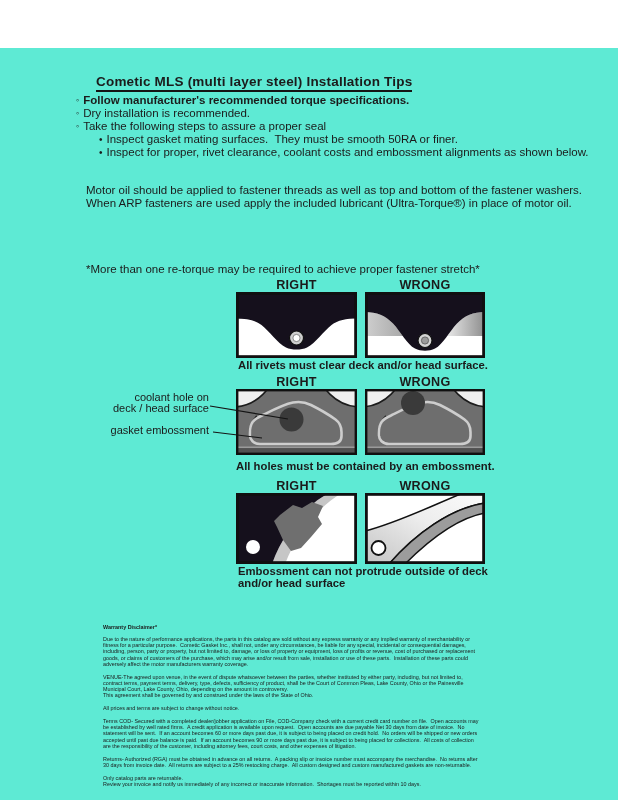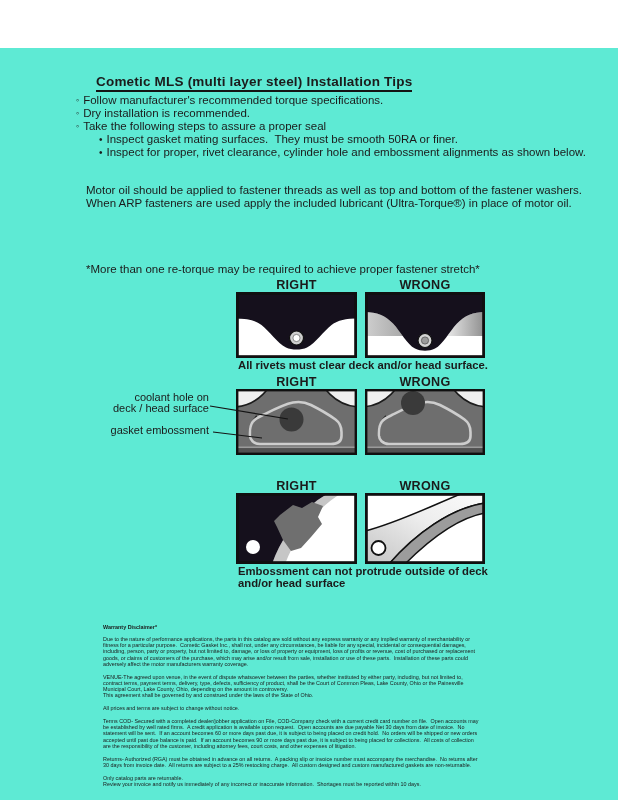--- a/index.html
+++ b/index.html
@@ -27,25 +27,25 @@
 </head>
 <body>
 
 <div class="page">
 
   <div class="abs" style="left:96px;top:24px;">
     <span class="title">Cometic MLS (multi layer steel) Installation Tips</span>
   </div>
 
   <div>
-    <div class="bullet-row b1" style="top:46px;"><span class="marker1">◦</span><span>Follow manufacturer's recommended torque specifications.</span></div>
+    <div class="bullet-row b1" style="top:46px;font-weight:bold;"><span class="marker1">◦</span><span>Follow manufacturer's recommended torque specifications.</span></div>
     <div class="bullet-row b1" style="top:59px;"><span class="marker1">◦</span><span>Dry installation is recommended.</span></div>
     <div class="bullet-row b1" style="top:72px;"><span class="marker1">◦</span><span>Take the following steps to assure a proper seal</span></div>
     <div class="bullet-row b2" style="top:85px;"><span class="marker2">•</span><span>Inspect gasket mating surfaces.  They must be smooth 50RA or finer.</span></div>
-    <div class="bullet-row b2" style="top:98px;"><span class="marker2">•</span><span>Inspect for proper, rivet clearance, cylinder hole and embossment alignments as shown below.</span></div>
+    <div class="bullet-row b2" style="top:98px;"><span class="marker2">•</span><span>Inspect for proper, rivet clearance, coolant costs and embossment alignments as shown below.</span></div>
   </div>
 
   <div class="abs para" style="left:86px;top:136px;">Motor oil should be applied to fastener threads as well as top and bottom of the fastener washers.
 When ARP fasteners are used apply the included lubricant (Ultra-Torque®) in place of motor oil.</div>
   <div class="abs para" style="left:86px;top:215px;">*More than one re-torque may be required to achieve proper fastener stretch*</div>
 
   <div class="abs dlabel" style="left:236px;top:230px;width:121px;">RIGHT</div>
   <div class="abs dlabel" style="left:365px;top:230px;width:120px;">WRONG</div>
 
   <div class="abs" style="left:236px;top:244px;">
@@ -117,20 +117,21 @@
       <rect x="0" y="59.1" width="120" height="6" fill="#515151"></rect>
       <rect x="1.2" y="1.2" width="117.6" height="63.6" fill="none" stroke="#101010" stroke-width="2.4"></rect>
     </svg>
   </div>
 
   <svg class="abs" style="left:205px;top:352px;" width="100" height="45" viewBox="0 0 100 45">
     <line x1="5" y1="6" x2="83" y2="19" stroke="#141414" stroke-width="1.1"></line>
     <line x1="8" y1="32" x2="57" y2="38" stroke="#141414" stroke-width="1.1"></line>
   </svg>
 
+  <div class="abs caption" style="left:236px;top:413px;width:249px;text-align:center;">All holes must be contained by an embossment.</div>
 
   <div class="abs dlabel" style="left:236px;top:431px;width:121px;">RIGHT</div>
   <div class="abs dlabel" style="left:365px;top:431px;width:120px;">WRONG</div>
 
   <div class="abs" style="left:236px;top:445px;">
     <svg width="121" height="71" viewBox="0 0 121 71">
       <rect x="0" y="0" width="121" height="71" fill="#ffffff"></rect>
       <path d="M93 0 H106 C83 13 61 40 49 71 H36 C48 38 70 12 93 0 Z" fill="#c6c6c6"></path>
       <path d="M0 0 H93 C70 12 48 38 36 71 L0 71 Z" fill="#15101c"></path>
       <path d="M44 22 L57 12 L66 15 L76 9 L87 13 L82 24 L86 31 L75 44 L65 55 L55 58 L47 47 L41 34 L38 28 Z" fill="#6f6f6f"></path>

